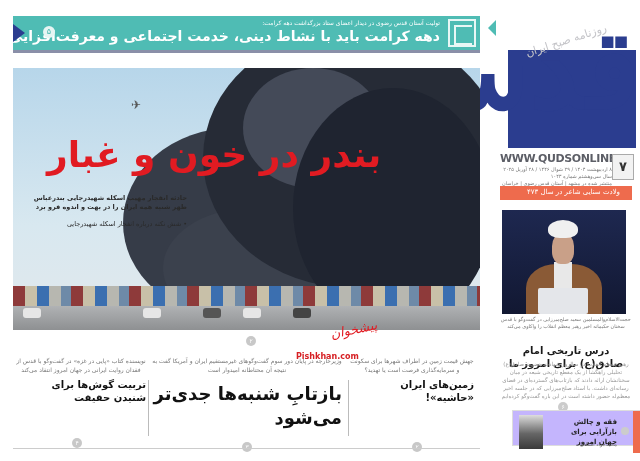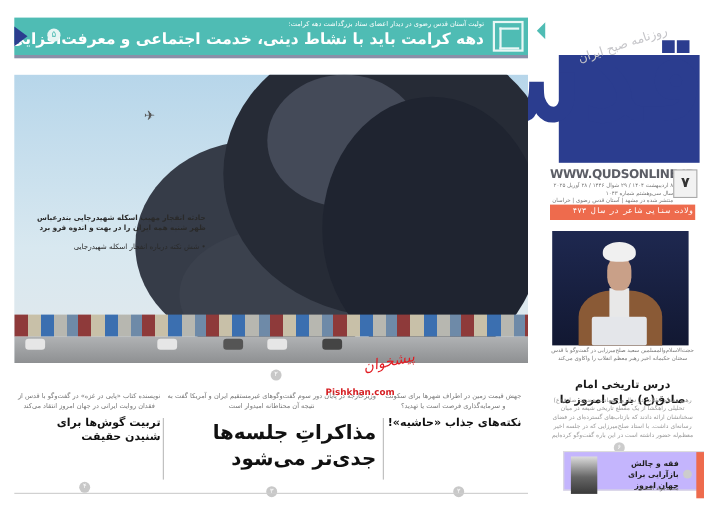--- a/index.html
+++ b/index.html
@@ -22,21 +22,21 @@
   .logo-glyph { position: absolute; left: 0; top: 0; width: 152px; height: 148px; font-family: "DejaVu Serif", serif; font-size: 110px; font-weight: bold; color: #2b3d8f; line-height: 140px; text-align: center; direction: rtl; }
   .logo-sub { position: absolute; left: 36px; top: 34px; font-size: 11px; color: #c4c4c8; transform: rotate(-18deg); direction: rtl; }
   .teal-dots { position: absolute; left: 0; top: 20px; width: 8px; height: 16px; background: #4fbcb4; clip-path: polygon(0 50%, 100% 0, 100% 100%); }
 
   .site-box { position: absolute; left: 500px; top: 148px; width: 134px; height: 44px; }
   .site-url { position: absolute; left: 0; top: 4px; font-size: 11px; font-weight: bold; color: #5c5e66; letter-spacing: -0.4px; }
   .site-date { position: absolute; left: 0; top: 18px; width: 112px; font-size: 5px; color: #777; direction: rtl; text-align: right; line-height: 7px; }
   .issue-box { position: absolute; right: 0; top: 6px; width: 22px; height: 26px; border: 1px solid #aaa; background: #f2f2f2; font-size: 13px; font-weight: bold; color: #333; text-align: center; line-height: 24px; }
 
   .orange-bar { position: absolute; left: 500px; top: 186px; width: 132px; height: 14px; background: #ee6b4d; }
-  .orange-bar span { position: absolute; right: 2px; top: 2px; font-size: 7px; color: #fff; direction: rtl; white-space: nowrap; font-family: Liberation Mono, monospace; }
+  .orange-bar span { position: absolute; right: 12px; top: 2px; font-size: 7px; color: #fff; direction: rtl; white-space: nowrap; }
 
   .portrait { position: absolute; left: 502px; top: 210px; width: 124px; height: 104px; background: linear-gradient(180deg, #1e2850 0%, #121832 100%); overflow: hidden; }
   .portrait .turban { position: absolute; left: 46px; top: 10px; width: 30px; height: 18px; border-radius: 50% 50% 40% 40%; background: #f0f0f0; }
   .portrait .face { position: absolute; left: 50px; top: 24px; width: 22px; height: 30px; border-radius: 40%; background: #c9a088; }
   .portrait .robe { position: absolute; left: 24px; top: 54px; width: 76px; height: 60px; border-radius: 40% 40% 0 0; background: #8a5a36; }
   .portrait .shirt { position: absolute; left: 52px; top: 52px; width: 18px; height: 50px; background: #e8e8e8; }
   .portrait .laptop { position: absolute; left: 36px; top: 78px; width: 50px; height: 26px; background: #e4e6ea; border-radius: 2px; }
 
   .caption-small { position: absolute; left: 500px; top: 316px; width: 132px; font-size: 5px; color: #777; direction: rtl; text-align: center; line-height: 7px; }
   .side-headline { position: absolute; left: 500px; top: 332px; width: 132px; font-size: 10px; font-weight: bold; color: #1a1a1a; direction: rtl; text-align: center; line-height: 13px; margin-top: 12px; }
@@ -147,43 +147,44 @@
   <div class="smoke s5"></div>
   <div class="smoke s3"></div>
   <div class="helicopter">✈</div>
   <div class="containers"></div>
   <div class="ground"></div>
   <div class="car" style="left:10px"></div>
   <div class="car" style="left:130px"></div>
   <div class="car" style="left:190px;background:#555"></div>
   <div class="car" style="left:230px"></div>
   <div class="car" style="left:280px;background:#444"></div>
+  <div class="hero-title">بندر در خون و غبار</div>
   <div class="hero-sub">حادثه انفجار مهیب اسکله شهیدرجایی بندرعباس ظهر شنبه همه ایران را در بهت و اندوه فرو برد</div>
   <div class="hero-link">• شش نکته درباره انفجار اسکله شهیدرجایی</div>
 </div>
 
 <div class="watermark">پیشخوان</div>
 <div class="watermark-url">Pishkhan.com</div>
 <div class="col-page" style="left:246px;top:336px">۲</div>
 
 <div class="col col-left">
   <div class="col-kicker">نویسنده کتاب «پایی در غزه» در گفت‌وگو با قدس از فقدان روایت ایرانی در جهان امروز انتقاد می‌کند</div>
   <div class="col-head">تربیت گوش‌ها برای شنیدن حقیقت</div>
 </div>
 <div class="col-page" style="left:72px;top:438px">۴</div>
 
 <div class="col-divider" style="left:148px"></div>
 
 <div class="col col-mid">
   <div class="col-kicker">وزیرخارجه در پایان دور سوم گفت‌وگوهای غیرمستقیم ایران و آمریکا گفت به نتیجه آن محتاطانه امیدوار است</div>
-  <div class="col-head">مذاکراتِ جلسه‌ها جدی‌تر می‌شود</div>
+  <div class="col-head">بازتابِ شنبه‌ها جدی‌تر می‌شود</div>
 </div>
 <div class="col-page" style="left:242px;top:442px">۳</div>
 
 <div class="col-divider" style="left:348px"></div>
 
 <div class="col col-right">
   <div class="col-kicker">جهش قیمت زمین در اطراف شهرها برای سکونت و سرمایه‌گذاری فرصت است یا تهدید؟</div>
-  <div class="col-head">نکته‌های جذاب «حاشیه»!</div>
+  <div class="col-head">زمین‌های ایران «حاشیه»!</div>
 </div>
 <div class="col-page" style="left:412px;top:442px">۲</div>
 
 <div class="bottom-rule"></div>
 
 </body></html>

